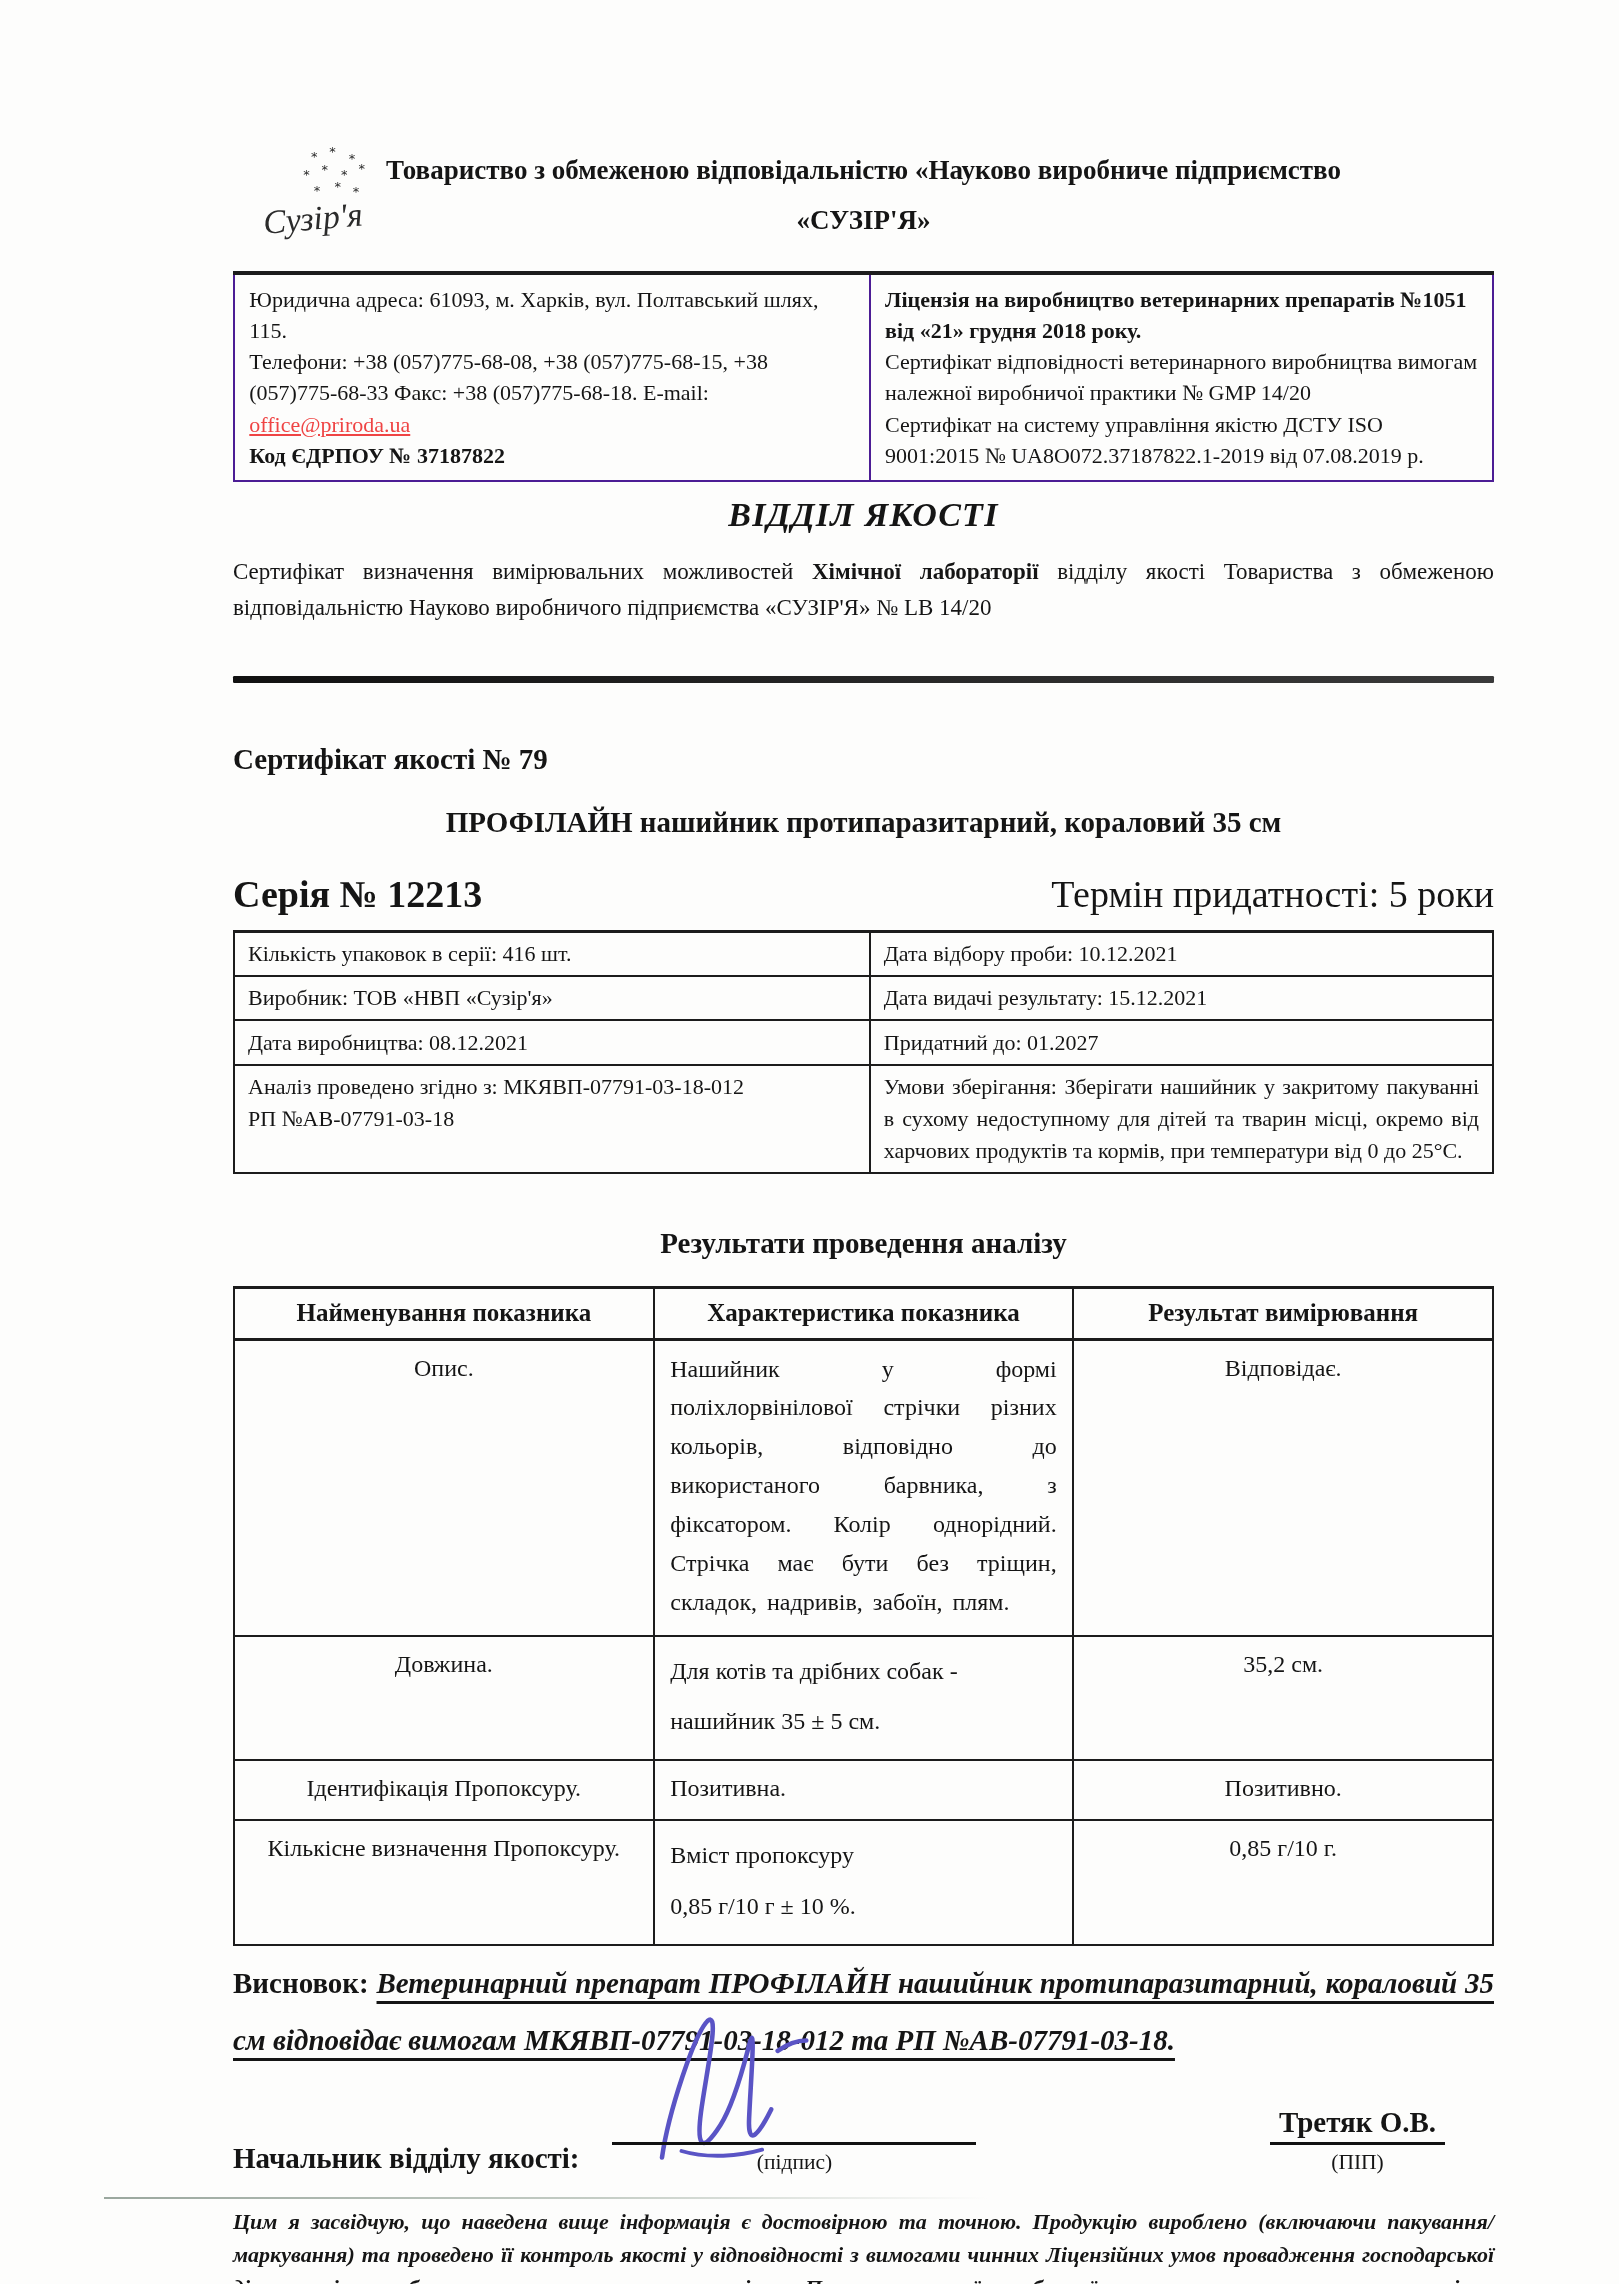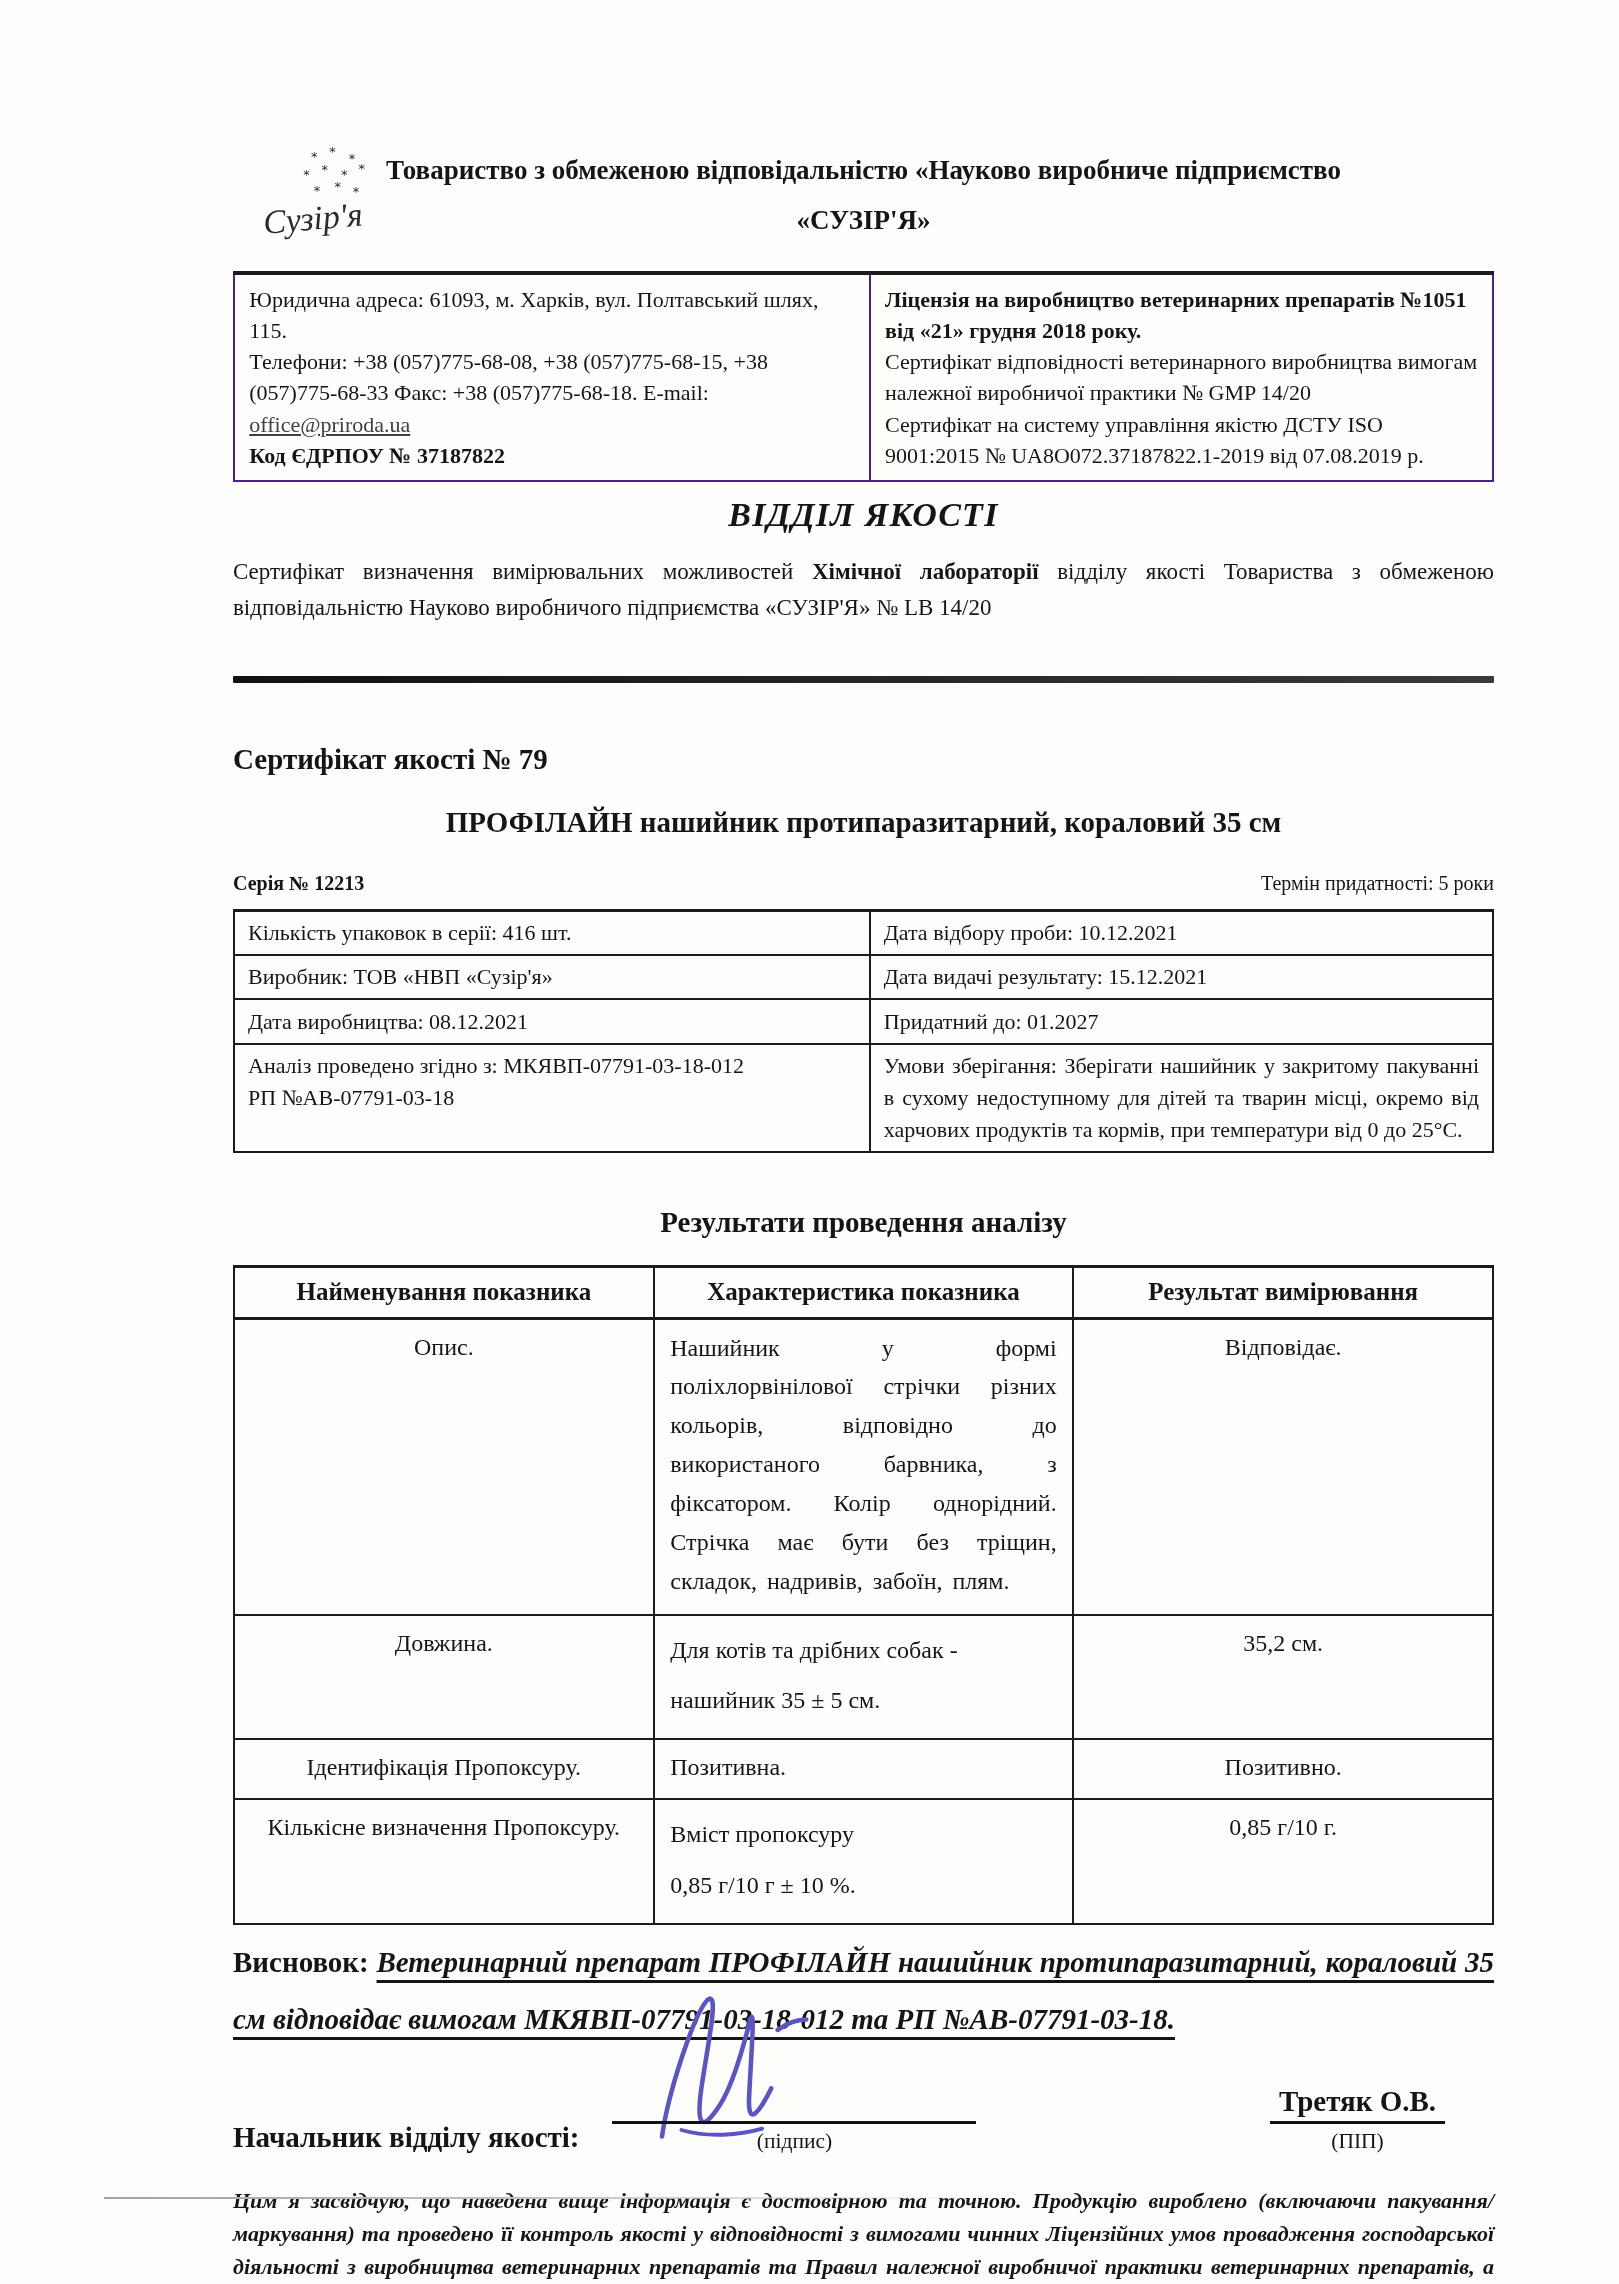--- a/index.html
+++ b/index.html
@@ -14,32 +14,32 @@
   .logo svg { width:100%; height:100%; }
   .company-title { text-align:center; font-weight:bold; font-size:27px; line-height:1.45; padding:0 78px; }
   .company-title .l2 { display:block; margin-top:10.4px; }
 
   
   table.contact { width:100%; border-collapse:collapse; margin-top:31px; table-layout:fixed; }
   table.contact td { border:2px solid #4c1d95; vertical-align:top; padding:9px 14.3px; font-size:22px; line-height:1.42; }
   table.contact { border-top:4.6px solid #1c1c1c; }
   table.contact td.c-left { width:50.5%; }
   .bold { font-weight:bold; }
-  .email { text-decoration:underline; color:#404040; }
+  .email { text-decoration:underline; color:#ef4444; }
 
   .dept-title { text-align:center; font-size:34px; font-weight:bold; font-style:italic; margin-top:14.3px; letter-spacing:1.3px; }
 
   .cert-note { margin-top:19.5px; font-size:23px; line-height:1.55; text-align:justify; }
 
   .rule { margin-top:51px; height:6.5px; background:linear-gradient(to right,#111 ,#2a2a2a 60%, #3a3a3a); border-radius:1.3px; }
 
   .cert-title { margin-top:60px; font-size:29px; font-weight:bold; }
   .product-title { margin-top:30px; text-align:center; font-size:29px; font-weight:bold; }
 
-  .series-row { margin-top:33px; display:flex; justify-content:space-between; font-size:20px; }
+  .series-row { margin-top:33px; display:flex; justify-content:space-between; font-size:38px; }
   .series { font-weight:bold; }
   .shelf { font-weight:normal; }
 
   
   table.info { width:100%; border-collapse:collapse; margin-top:14.3px; table-layout:fixed; border-top:3.9px solid #1c1c1c;}
   table.info td { border:2px solid #1c1c1c; padding:5.2px 13px; font-size:22px; line-height:1.45; vertical-align:top; }
   table.info td.i-left { width:50.5%; }
   .preline { white-space:pre-line;margin-left:20px; }
   .just { text-align:justify; }
 

